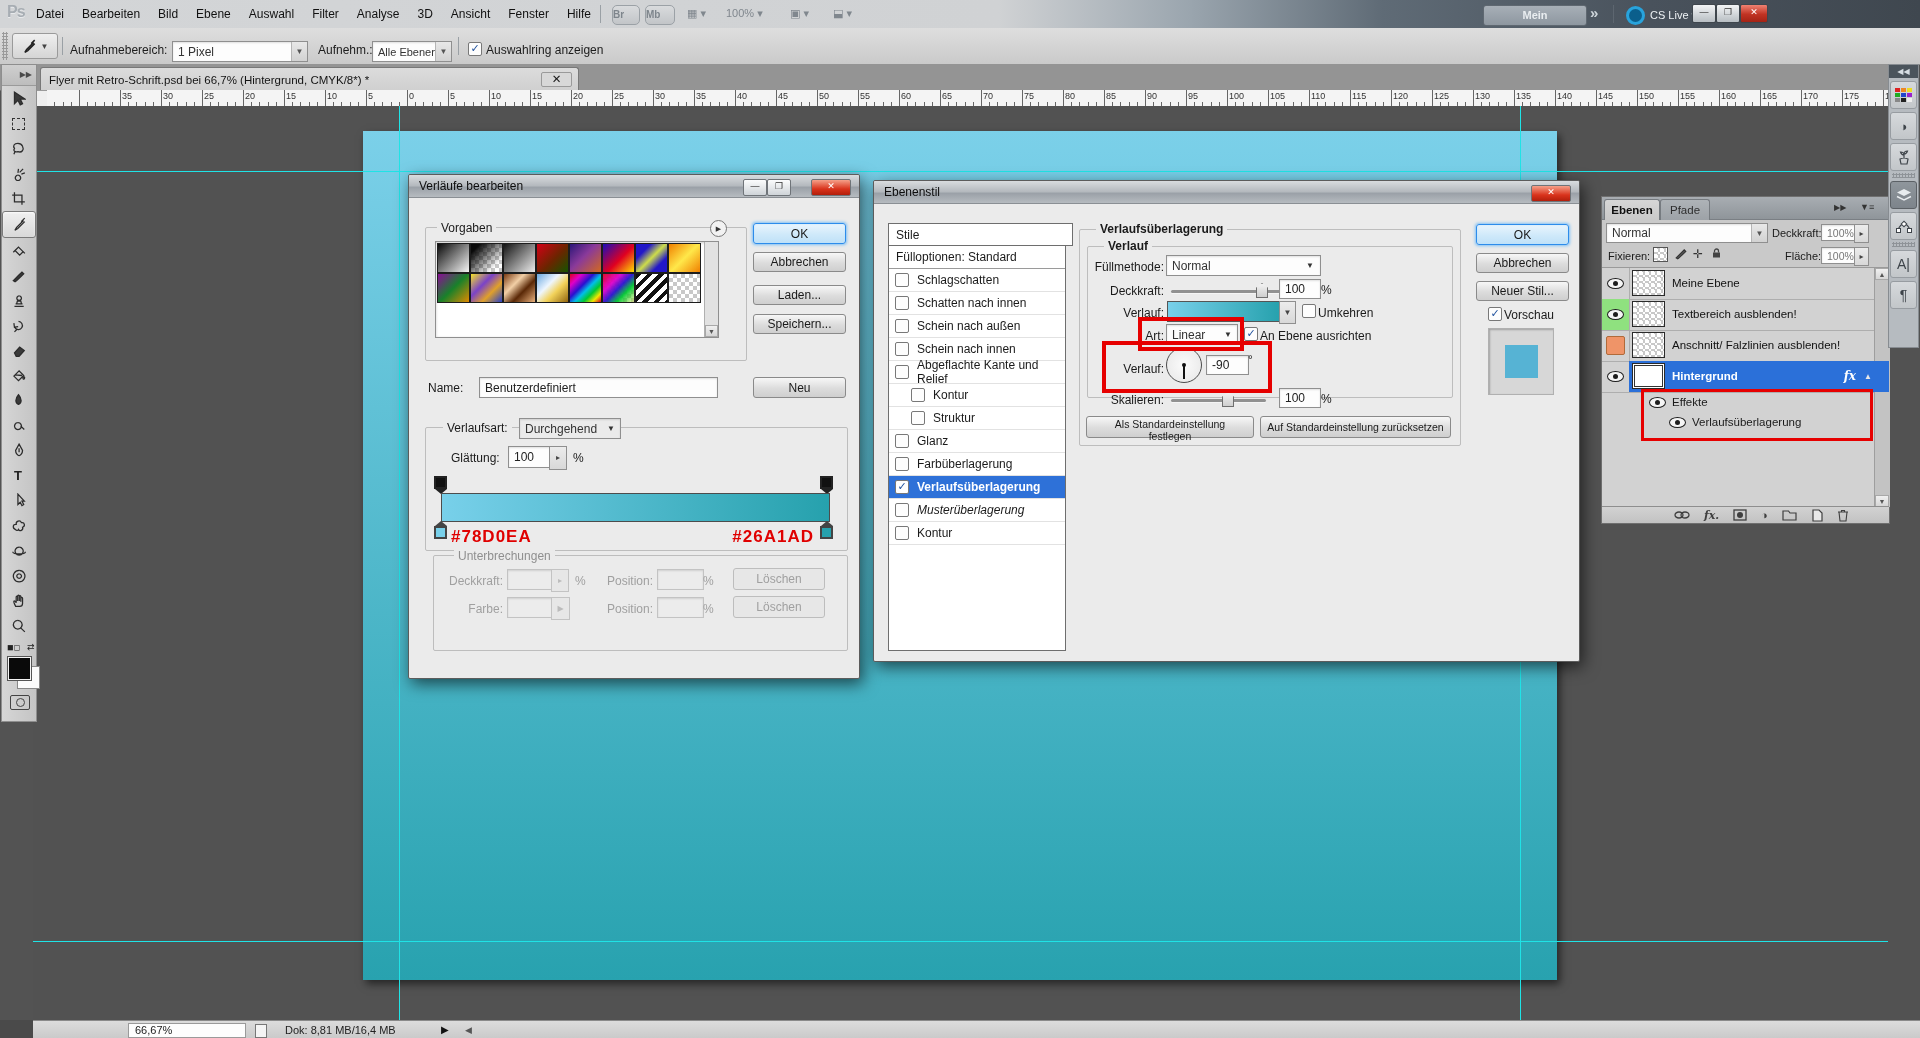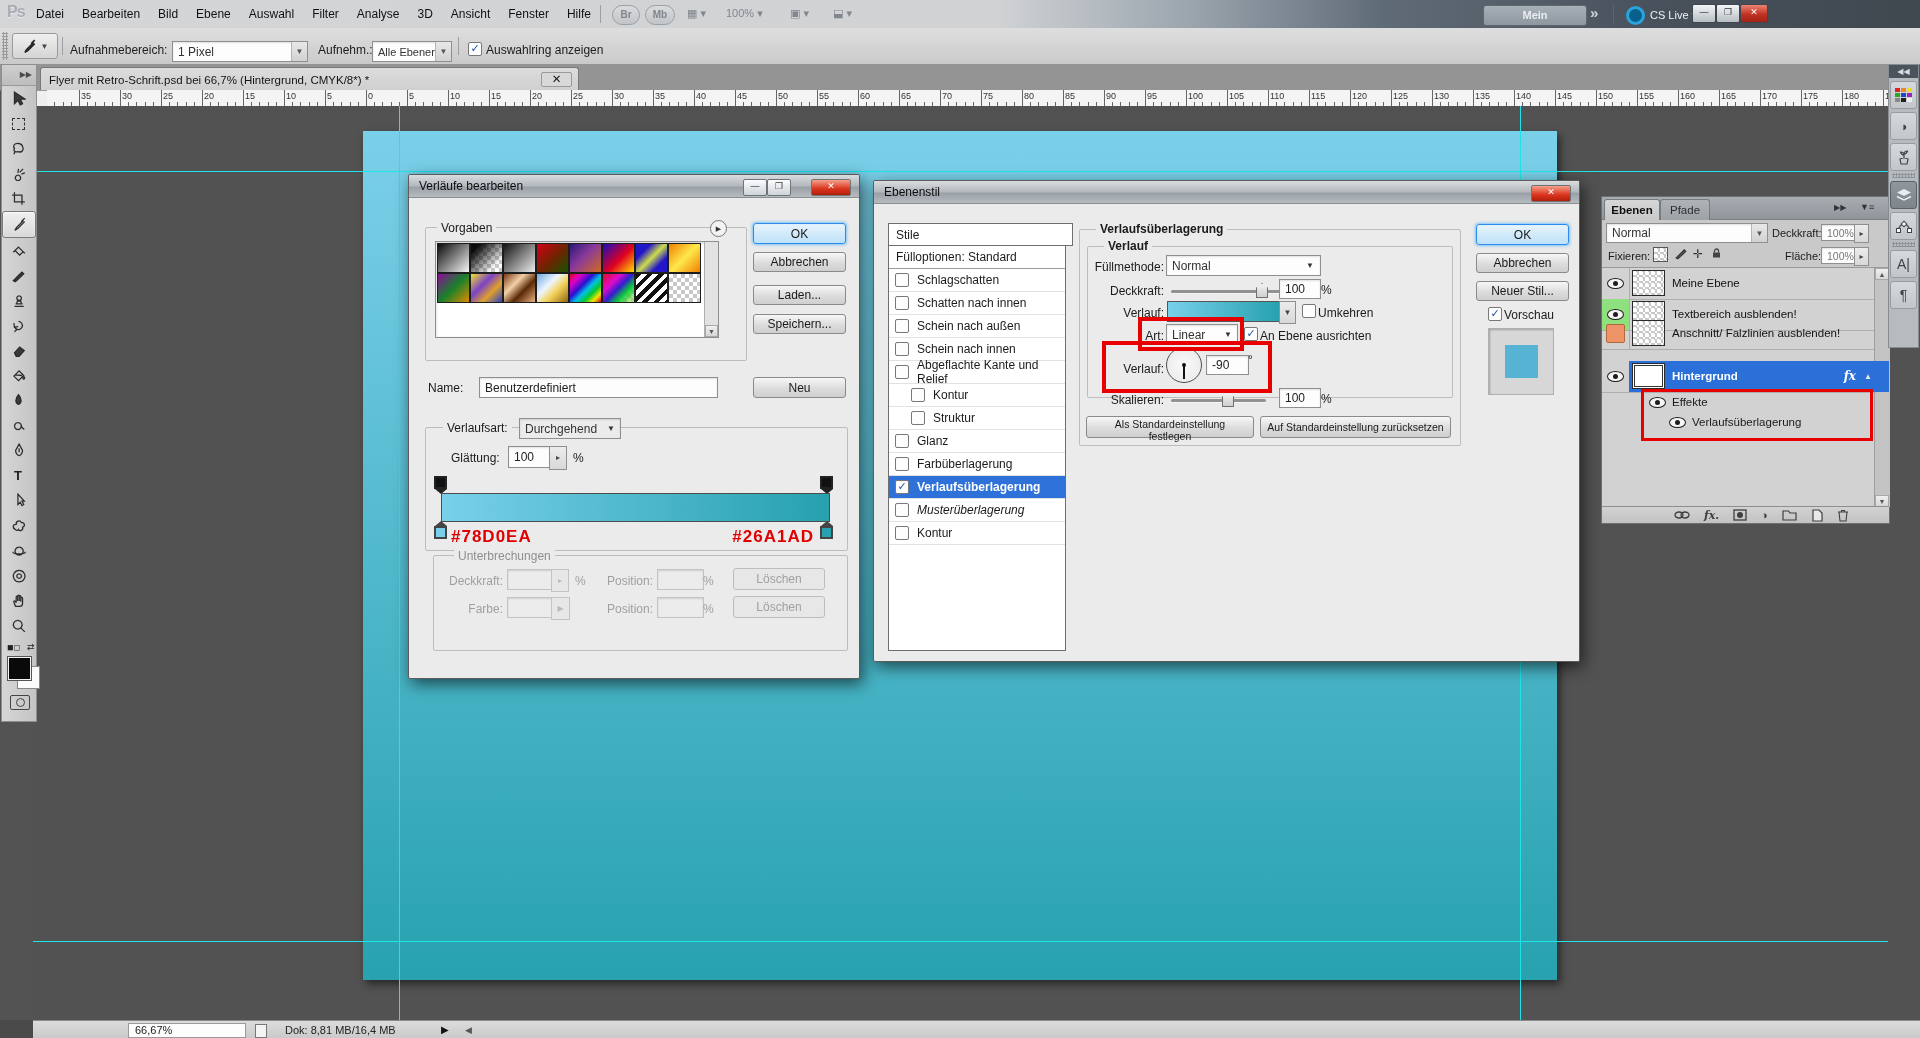--- a/index.html
+++ b/index.html
@@ -9,22 +9,22 @@
   .abs{position:absolute;}
   
   #appbar{left:0;top:0;width:1920px;height:28px;
     background:linear-gradient(90deg,#d3d5d7 0%,#d0d2d4 52%,#9aa5ae 62%,#5f6b76 72%,#49525c 86%,#3f474f 100%);
     border-bottom:1px solid #8a8f94;}
   #pslogo{left:7px;top:3px;font-size:16px;font-weight:bold;color:#a7adb3;letter-spacing:-1px;
     text-shadow:0 1px 0 #e8eaec;}
   #menus{left:27px;top:0;height:28px;display:flex;align-items:center;}
   .menu-item{padding:0 9px;font-size:12px;color:#111;height:28px;line-height:28px;cursor:default;}
   .bar-sep{top:5px;width:1px;height:18px;background:#9aa0a5;}
-  .mini-btn{top:5px;height:18px;border:1px solid #9ba1a6;border-radius:10px;color:#7e858c;
-    font-size:10px;font-weight:bold;text-align:center;line-height:17px;
+  .mini-btn{top:5px;height:18px;border:1px solid #9ba1a6;border-radius:5px;color:#7e858c;
+    font-size:10px;font-weight:bold;line-height:17px;
     background:linear-gradient(#d9dbdd,#c2c5c8);}
   .mini-icon{top:7px;color:#80878e;font-size:11px;}
   #workspace-btn{left:1483px;top:5px;width:102px;height:19px;border-radius:3px;
     background:linear-gradient(#a7afb7,#8e97a0);border:1px solid #5f6871;color:#e9edf0;
     font-size:11px;font-weight:bold;text-align:center;line-height:18px;}
   #ws-chevrons{left:1590px;top:4px;color:#ced5da;font-size:15px;font-weight:bold;}
   #cslive{left:1626px;top:6px;display:flex;align-items:center;color:#eef2f5;font-size:11px;}
   #cs-icon{width:13px;height:13px;border-radius:50%;border:3px solid #28a3dc;background:#0b5f8c;margin-right:5px;}
   .win-btn{top:4px;height:17px;border-radius:2px;border:1px solid #3f464d;color:#fff;
     font-size:9px;text-align:center;line-height:15px;background:linear-gradient(#f2f4f6,#b8bec3);color:#333;}
@@ -47,21 +47,21 @@
   #tabbar{left:0;top:64px;width:1888px;height:26px;background:#949494;border-bottom:1px solid #6f6f6f;}
   #doc-tab{left:40px;top:3px;width:537px;height:23px;background:linear-gradient(#dcdcdc,#cfcfcf);
     border:1px solid #787878;border-bottom:none;border-radius:3px 3px 0 0;display:flex;align-items:center;}
   #doc-tab span{padding:0 8px;font-size:11.5px;color:#141414;white-space:nowrap;}
   #tab-close{width:13px;height:13px;border:1px solid #9a9a9a;background:#d8d8d8;color:#555;
     font-size:9px;line-height:12px;text-align:center;margin-right:6px;border-radius:2px;}
   #ruler-corner{left:33px;top:90px;width:14px;height:16px;background:#efefef;border:1px solid #9a9a9a;}
   #hruler{left:47px;top:90px;width:1841px;height:16px;background:#f4f4f4;border-bottom:1px solid #787878;overflow:hidden;}
   #vruler{left:33px;top:106px;width:14px;height:914px;background:#f4f4f4;border-right:1px solid #787878;overflow:hidden;}
   .htick{position:absolute;bottom:0;width:1px;background:#666;}
-  .hlabel{position:absolute;top:1px;font-size:9px;color:#333;}
+  .hlabel{position:absolute;top:1px;font-size:9px;color:#333;margin-left:41px;}
   .vtick{position:absolute;right:0;height:1px;background:#666;}
   .vlabel{position:absolute;left:2px;font-size:9px;color:#333;line-height:7px;white-space:pre-line;}
   
   #pasteboard{left:33px;top:106px;width:1887px;height:914px;background:#525252;}
   #canvas{box-shadow:3px 4px 8px rgba(0,0,0,.55);}
   .guide{position:absolute;z-index:3;}
   
   #toolbar{left:1px;top:64px;width:34px;height:656px;background:linear-gradient(90deg,#d6d6d6,#c4c4c4);
     border:1px solid #8e8e8e;z-index:5;}
   #toolbar-head{height:20px;background:linear-gradient(#cfcfcf,#bdbdbd);border-bottom:1px solid #9a9a9a;
@@ -1091,21 +1091,21 @@
           <div class="layer-thumb checker" style="background-size: 6px 6px;"></div>
           <div class="layer-name">Meine Ebene</div>
         </div>
         <div class="layer-row" style="top: 31px;">
           <div class="eye-well" style="background: rgb(143, 225, 127);">
             <div class="eye"></div>
           </div>
           <div class="layer-thumb checker" style="background-size: 6px 6px;"></div>
           <div class="layer-name">Textbereich ausblenden!</div>
         </div>
-        <div class="layer-row" style="top: 50px;">
+        <div class="layer-row" style="top: 62px;">
           <div class="eye-well">
             <div style="width: 17px; height: 17px; background: rgb(239, 148, 104); border: 1px solid rgb(176, 106, 58); border-radius: 2px;"></div>
           </div>
           <div class="layer-thumb checker" style="background-size: 6px 6px;"></div>
           <div class="layer-name">Anschnitt/ Falzlinien ausblenden!</div>
         </div>
         <div class="layer-row" style="top: 93px;">
           <div class="eye-well">
             <div class="eye"></div>
           </div>

